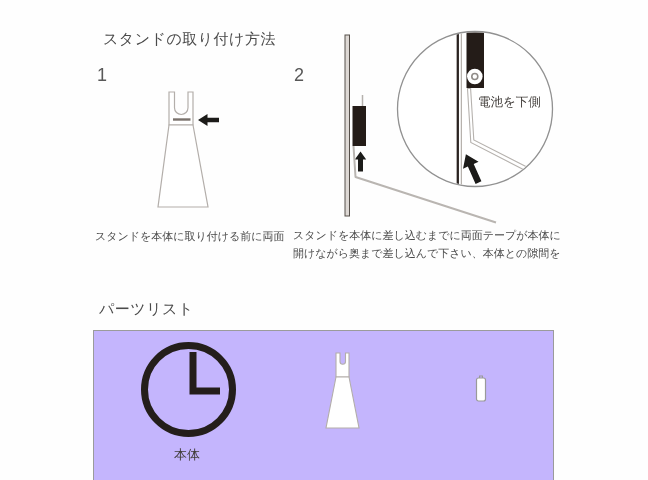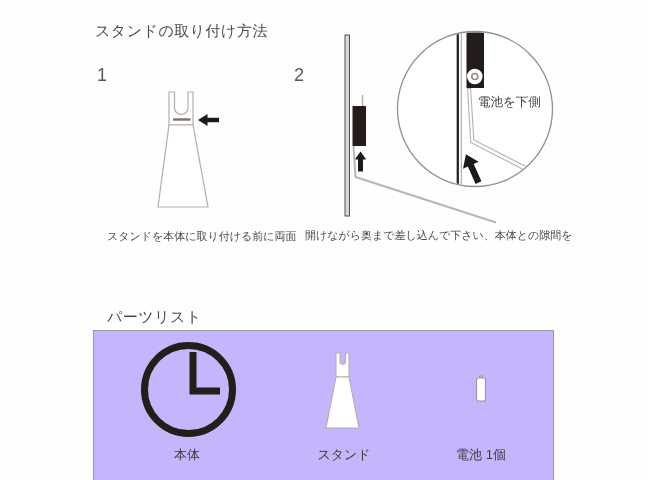--- a/index.html
+++ b/index.html
@@ -2,34 +2,34 @@
 <html><head>
 <meta charset="utf-8">
 <style>
   html,body{margin:0;padding:0;background:#fff;}
   .canvas{
     position:relative;width:648px;height:480px;background:#fefefe;overflow:hidden;
     font-family:"Liberation Sans","DejaVu Sans",sans-serif;color:#4b4b4b;
   }
   .abs{position:absolute;}
   .title{
-    position:absolute;left:95px;top:22px;margin:0;
+    position:absolute;left:95px;top:22px;margin:8px;
     font-size:15px;font-weight:400;color:#4a4a4a;letter-spacing:0.5px;
   }
   .subtitle{
-    position:absolute;left:95px;top:296px;margin:12px;
+    position:absolute;left:95px;top:296px;margin:4px;
     font-size:15px;font-weight:400;color:#4a4a4a;letter-spacing:0.5px;
   }
   .step-num{
     position:absolute;font-size:18px;color:#585858;
   }
   .caption{
     position:absolute;font-size:11px;line-height:18px;color:#4b4b4b;
   }
-  .caption div{white-space:nowrap;margin-left:12px;}
+  .caption div{white-space:nowrap;}
   .parts-box{
     position:absolute;left:93px;top:330px;width:461px;height:167px;
     border:1px solid #9b9b9b;background:#c4b5fd;box-sizing:border-box;
   }
   .part-label{
     position:absolute;top:115px;width:110px;text-align:center;
     font-size:13px;color:#403c39;white-space:nowrap;
   }
   svg{display:block;}
   svg text{font-family:"Liberation Sans","DejaVu Sans",sans-serif;}
@@ -74,20 +74,21 @@
       <path d="M132.5,60.5 L135.6,60.5 L138.8,112 L212,149.2 L210.3,152.8 L135.8,114.5 Z" fill="#ffffff" stroke="#b5b1ad" stroke-width="1.1"></path>
       <path d="M137,125 L145.5,137 L140.2,137 L140.2,156 L133.8,156 L133.8,137 L128.5,137 Z" transform="rotate(-24 137 140)" fill="#1c1b19"></path>
       <text x="143" y="78" font-size="12.5" fill="#403c39">電池を下側</text>
     </g>
   </svg>
 
   <div class="caption" style="left:95px;top:227px">
     <div>スタンドを本体に取り付ける前に両面</div>
   </div>
   <div class="caption" style="left:293px;top:226px">
+    <div>スタンドを本体に差し込むまでに両面テープが本体に</div>
     <div>開けながら奥まで差し込んで下さい、本体との隙間を</div>
   </div>
 
   <h2 class="subtitle">パーツリスト</h2>
 
   <div class="parts-box">
 
     <svg class="abs" style="left:41px;top:5px" width="107" height="107" viewBox="0 0 107 107">
       <circle cx="53.5" cy="53.5" r="44" fill="none" stroke="#241e1b" stroke-width="7"></circle>
       <path d="M58,16 L58,55 L85,55" fill="none" stroke="#241e1b" stroke-width="7"></path>
@@ -97,17 +98,15 @@
       <path d="M15,4 L15,28 L28,28 L28,4 L24.5,4 L24.5,12.5 A2.75,2.75 0 0 1 19,12.5 L19,4 Z" fill="#ffffff" stroke="#b3aeaa" stroke-width="1.1"></path>
       <path d="M15,28 L5,79 L38,79 L28,28 Z" fill="#ffffff" stroke="#b3aeaa" stroke-width="1.1"></path>
     </svg>
 
     <svg class="abs" style="left:378px;top:41px" width="18" height="32" viewBox="0 0 18 32">
       <rect x="7.5" y="4" width="3" height="2.5" fill="none" stroke="#9a9a9a" stroke-width="1"></rect>
       <rect x="4.5" y="6" width="9" height="23" rx="2" fill="#ffffff" stroke="#9a9a9a" stroke-width="1.2"></rect>
     </svg>
 
     <div class="part-label" style="left:38px">本体</div>
-    <div class="part-label" style="left:195px">スタンド</div>
-    <div class="part-label" style="left:332px">電池 1個</div>
   </div>
 
 </div>
 
 </body></html>

